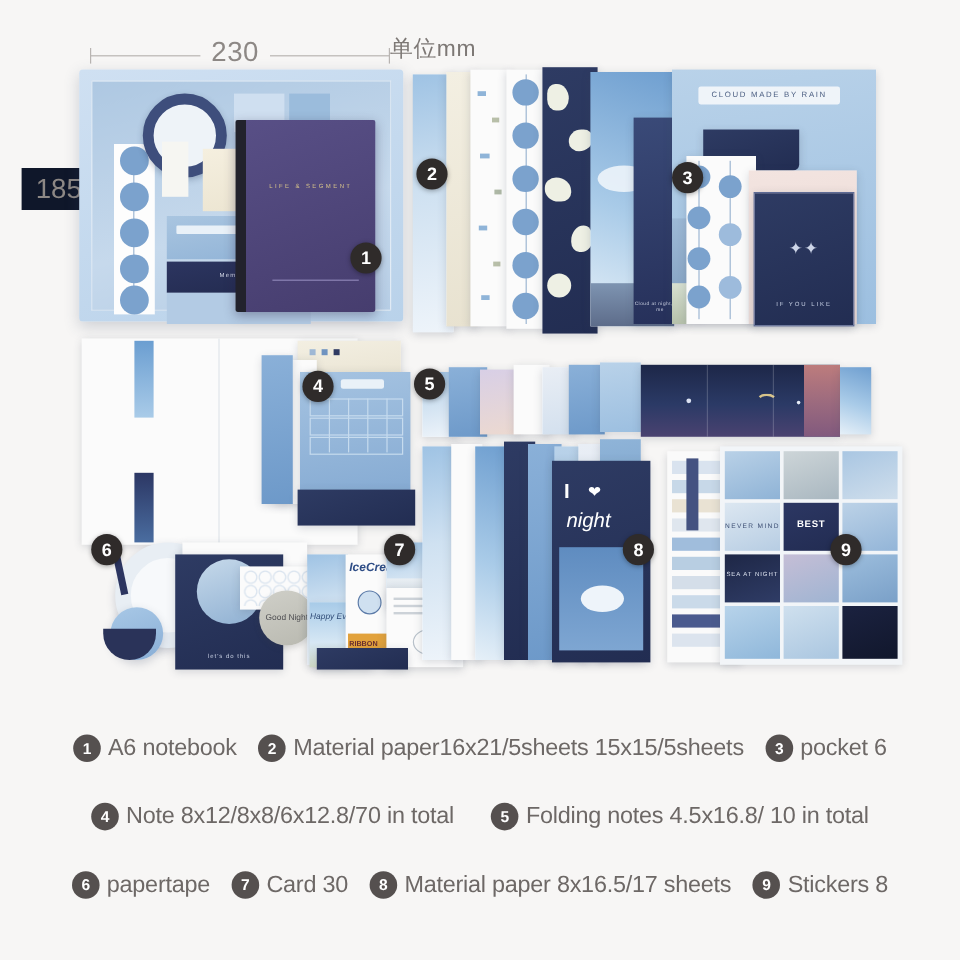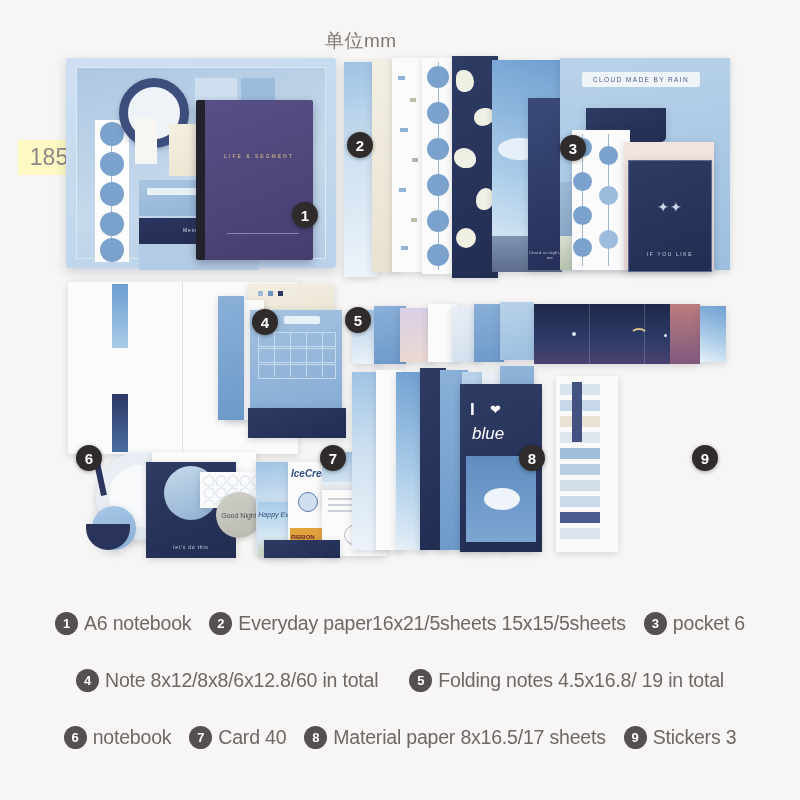--- a/index.html
+++ b/index.html
@@ -25,21 +25,21 @@
   .unit-label{
     position:absolute;left:325px;top:28px;font-size:19px;color:#7d7875;
     letter-spacing:.5px;font-weight:300;
   }
   .dim-left{position:absolute;left:60px;top:62px;width:26px;height:200px;}
   .dim-left .bar{position:absolute;left:18px;top:0;width:1px;height:200px;background:#b9b5b2;}
   .dim-left .cap-t{position:absolute;left:12px;top:0;width:13px;height:1px;background:#b9b5b2;}
   .dim-left .cap-b{position:absolute;left:12px;top:199px;width:13px;height:1px;background:#b9b5b2;}
   .dim-left .val{
     position:absolute;left:-42px;top:78px;width:62px;text-align:center;
-    background:#fef9c3;font-size:23px;color:#8d8885;padding:4px 0;font-weight:300;
+    background:#0f172a;font-size:23px;color:#8d8885;padding:4px 0;font-weight:300;
   }
 
   
   .ph{position:absolute;overflow:hidden;}
   .shadow{box-shadow:0 2px 7px rgba(60,70,90,.20);}
   .sky  {background:linear-gradient(170deg,#9fc3e4 0%,#cfe1f1 45%,#eef4fa 100%);}
   .sky2 {background:linear-gradient(200deg,#6f9fd0 0%,#a9cbe8 55%,#e6f0f8 100%);}
   .navy {background:linear-gradient(160deg,#2e3b63 0%,#222d52 100%);}
   .navy2{background:linear-gradient(170deg,#3a4a78 0%,#26305a 100%);}
   .pale {background:linear-gradient(170deg,#e9eef5 0%,#d3e0ee 100%);}
@@ -109,20 +109,26 @@
     font-size:13px;font-weight:700;display:flex;align-items:center;justify-content:center;
     margin-right:6px;flex:0 0 auto;
   }
   .ltext{font-size:19.5px;color:#6d6866;font-weight:300;letter-spacing:-.2px;white-space:nowrap;}
 </style>
 </head>
 <body>
 
 <div class="stage">
 
+  <div class="dim-top">
+    <div class="bar"></div>
+    <div class="cap-l"></div>
+    <div class="cap-r"></div>
+    <div class="val">230</div>
+  </div>
   <div class="unit-label">单位mm</div>
 
   <div class="dim-left">
     <div class="bar"></div>
     <div class="cap-t"></div>
     <div class="cap-b"></div>
     <div class="val">185</div>
   </div>
 
   <div class="box-outer">
@@ -298,91 +304,108 @@
   <div class="ph white shadow" style="left:376px;top:370px;width:26px;height:180px;"></div>
   <div class="ph sky2 shadow" style="left:396px;top:372px;width:30px;height:178px;"></div>
   <div class="ph navy shadow" style="left:420px;top:368px;width:26px;height:182px;"></div>
   <div class="ph blue shadow" style="left:440px;top:370px;width:28px;height:180px;"></div>
   <div class="ph lblue shadow" style="left:462px;top:372px;width:26px;height:178px;"></div>
   <div class="ph pale shadow" style="left:482px;top:370px;width:24px;height:180px;"></div>
   <div class="ph shadow" style="left:500px;top:366px;width:34px;height:184px;background:linear-gradient(170deg,#8fb4d8,#5c84b4);"></div>
   <div class="ph navy shadow" style="left:460px;top:384px;width:82px;height:168px;">
     <span style="position:absolute;left:10px;top:16px;color:#fff;font-size:17px;font-weight:700;">I</span>
     <span style="position:absolute;left:30px;top:18px;color:#fff;font-size:13px;">❤</span>
-    <span style="position:absolute;left:12px;top:40px;color:#fff;font-size:17px;font-style:italic;">blue</span>
+    <span style="position:absolute;left:12px;top:40px;color:#fff;font-size:17px;font-style:italic;">night</span>
     <span style="position:absolute;left:6px;top:72px;width:70px;height:86px;background:linear-gradient(180deg,#5f8cc0,#7ea6d2);"></span>
     <span style="position:absolute;left:24px;top:104px;width:36px;height:22px;border-radius:50%;background:#eef4fa;"></span>
   </div>
 
   <div class="ph white shadow" style="left:556px;top:376px;width:62px;height:176px;opacity:.96;">
     <span style="position:absolute;left:4px;top:8px;width:40px;height:11px;background:#d8e3ef;"></span>
     <span style="position:absolute;left:4px;top:24px;width:40px;height:11px;background:#c6d7e8;"></span>
     <span style="position:absolute;left:4px;top:40px;width:40px;height:11px;background:#e9e2d2;"></span>
     <span style="position:absolute;left:4px;top:56px;width:40px;height:11px;background:#dfe6ee;"></span>
     <span style="position:absolute;left:4px;top:72px;width:40px;height:11px;background:#9dbbdc;"></span>
     <span style="position:absolute;left:4px;top:88px;width:40px;height:11px;background:#b6cde2;"></span>
     <span style="position:absolute;left:4px;top:104px;width:40px;height:11px;background:#d3dee9;"></span>
     <span style="position:absolute;left:4px;top:120px;width:40px;height:11px;background:#c9d9e9;"></span>
     <span style="position:absolute;left:4px;top:136px;width:40px;height:11px;background:#44548a;"></span>
     <span style="position:absolute;left:4px;top:152px;width:40px;height:11px;background:#dbe4ee;"></span>
     <span style="position:absolute;left:16px;top:6px;width:10px;height:60px;background:#3d4c7d;"></span>
   </div>
+  <div class="ph shadow" style="left:600px;top:372px;width:152px;height:182px;background:#f2f5f8;">
+    <span style="position:absolute;left:4px;top:4px;width:46px;height:40px;background:linear-gradient(160deg,#b9d1e7,#8fb3d6);"></span>
+    <span style="position:absolute;left:53px;top:4px;width:46px;height:40px;background:linear-gradient(160deg,#cdd5d8,#a9b7c0);"></span>
+    <span style="position:absolute;left:102px;top:4px;width:46px;height:40px;background:linear-gradient(160deg,#a9c6e2,#cfdeec);"></span>
+    <span style="position:absolute;left:4px;top:47px;width:46px;height:40px;background:linear-gradient(160deg,#dce7f1,#b7cde3);"></span>
+    <span style="position:absolute;left:53px;top:47px;width:46px;height:40px;background:linear-gradient(160deg,#2c3763,#222c52);"></span>
+    <span style="position:absolute;left:102px;top:47px;width:46px;height:40px;background:linear-gradient(160deg,#bcd2e7,#93b5d8);"></span>
+    <span style="position:absolute;left:4px;top:90px;width:46px;height:40px;background:linear-gradient(160deg,#1e2746,#2f3c66);"></span>
+    <span style="position:absolute;left:53px;top:90px;width:46px;height:40px;background:linear-gradient(160deg,#c5bed6,#9fb4d2);"></span>
+    <span style="position:absolute;left:102px;top:90px;width:46px;height:40px;background:linear-gradient(160deg,#9dbedd,#7aa0c8);"></span>
+    <span style="position:absolute;left:4px;top:133px;width:46px;height:44px;background:linear-gradient(160deg,#b7d3ea,#8fb7da);"></span>
+    <span style="position:absolute;left:53px;top:133px;width:46px;height:44px;background:linear-gradient(160deg,#cfe0ee,#aac6e0);"></span>
+    <span style="position:absolute;left:102px;top:133px;width:46px;height:44px;background:linear-gradient(160deg,#1b2240,#11172c);"></span>
+    <span style="position:absolute;left:4px;top:47px;width:46px;height:40px;line-height:40px;text-align:center;color:#3d4f74;font-size:5.5px;letter-spacing:1.1px;">NEVER MIND</span>
+    <span style="position:absolute;left:53px;top:60px;width:46px;text-align:center;color:#fff;font-size:8px;font-weight:700;letter-spacing:.6px;">BEST</span>
+    <span style="position:absolute;left:4px;top:104px;width:46px;text-align:center;color:#dfe5f2;font-size:5px;letter-spacing:.8px;">SEA AT NIGHT</span>
+  </div>
 
   <div class="badge" style="left:292px;top:202px;">1</div>
   <div class="badge" style="left:347px;top:132px;">2</div>
   <div class="badge" style="left:560px;top:135px;">3</div>
   <div class="badge" style="left:252px;top:309px;">4</div>
   <div class="badge" style="left:345px;top:307px;">5</div>
   <div class="badge" style="left:76px;top:445px;">6</div>
   <div class="badge" style="left:320px;top:445px;">7</div>
   <div class="badge" style="left:519px;top:445px;">8</div>
   <div class="badge" style="left:692px;top:445px;">9</div>
 
   <div class="legend">
 
     <div class="lrow">
       <div class="litem">
         <div class="lbadge">1</div>
         <div class="ltext">A6 notebook</div>
       </div>
       <div class="litem">
         <div class="lbadge">2</div>
-        <div class="ltext">Everyday paper16x21/5sheets 15x15/5sheets</div>
+        <div class="ltext">Material paper16x21/5sheets 15x15/5sheets</div>
       </div>
       <div class="litem">
         <div class="lbadge">3</div>
         <div class="ltext">pocket 6</div>
       </div>
     </div>
 
     <div class="lrow">
       <div class="litem">
         <div class="lbadge">4</div>
-        <div class="ltext">Note 8x12/8x8/6x12.8/60 in total</div>
+        <div class="ltext">Note 8x12/8x8/6x12.8/70 in total</div>
       </div>
       <div class="litem" style="margin-left:22px;">
         <div class="lbadge">5</div>
-        <div class="ltext">Folding notes 4.5x16.8/ 19 in total</div>
+        <div class="ltext">Folding notes 4.5x16.8/ 10 in total</div>
       </div>
     </div>
 
     <div class="lrow">
       <div class="litem">
         <div class="lbadge">6</div>
-        <div class="ltext">notebook</div>
+        <div class="ltext">papertape</div>
       </div>
       <div class="litem">
         <div class="lbadge">7</div>
-        <div class="ltext">Card 40</div>
+        <div class="ltext">Card 30</div>
       </div>
       <div class="litem">
         <div class="lbadge">8</div>
         <div class="ltext">Material paper 8x16.5/17 sheets</div>
       </div>
       <div class="litem">
         <div class="lbadge">9</div>
-        <div class="ltext">Stickers 3</div>
+        <div class="ltext">Stickers 8</div>
       </div>
     </div>
 
   </div>
 
 </div>
 
 </body></html>

